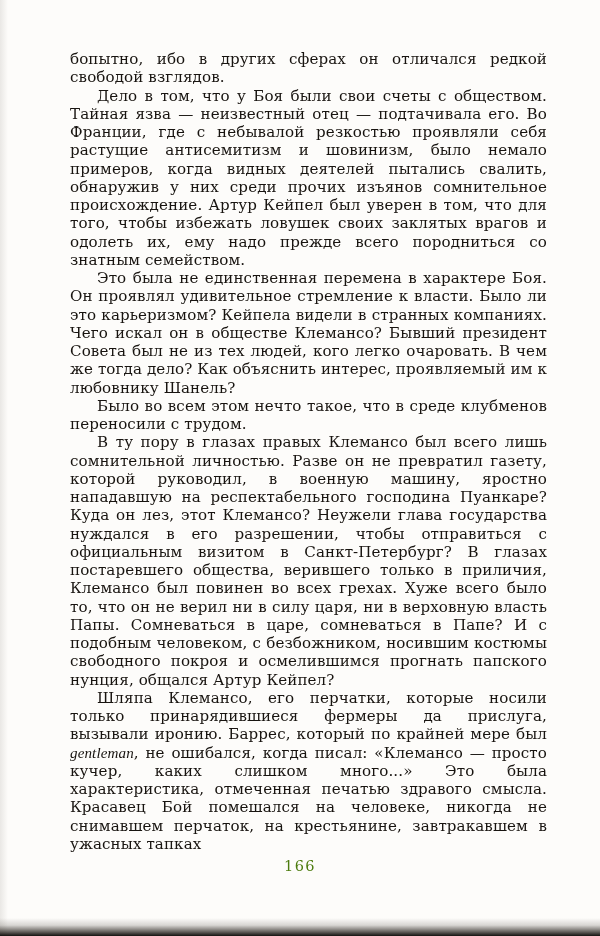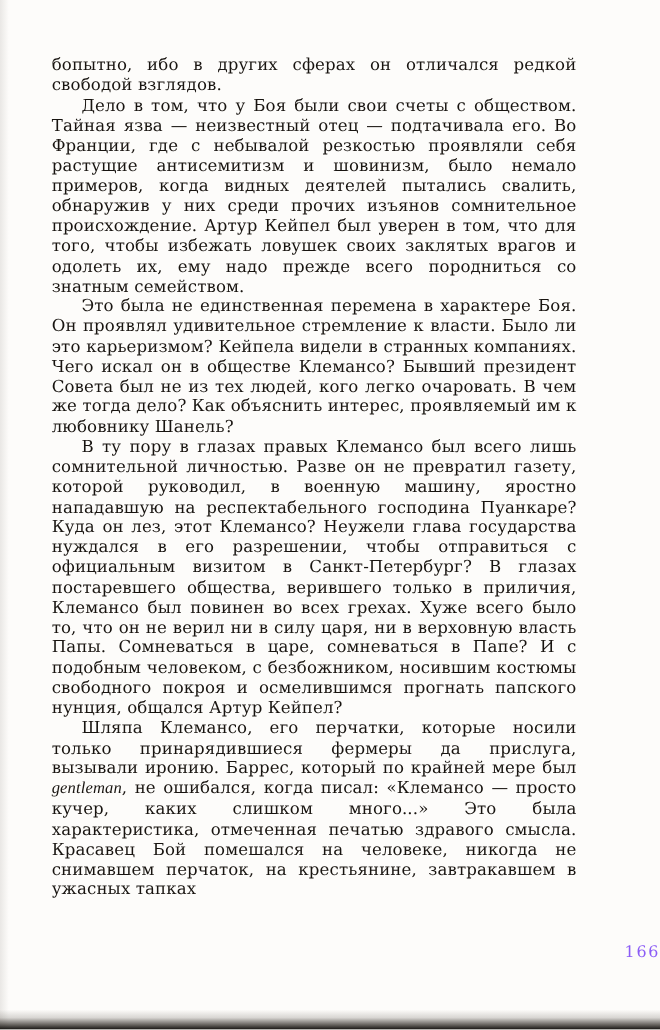--- a/index.html
+++ b/index.html
@@ -13,21 +13,21 @@
   .page {
     position: relative;
     width: 600px;
     height: 936px;
     background: #fdfcfa;
     font-family: "DejaVu Serif", "Liberation Serif", serif;
     color: #181410;
   }
   .text-block {
     position: absolute;
-    left: 47px;
+    left: 70px;
     top: 50px;
     width: 477px;
     text-align: justify;
     font-size: 15.1px;
     line-height: 18.25px;
     letter-spacing: 0.1px;
     hyphens: auto;
     -webkit-hyphens: auto;
   }
   .para {
@@ -40,24 +40,24 @@
   }
   .italic-word {
     font-style: italic;
     font-family: Liberation Serif, serif;
   }
   .page-number {
     position: absolute;
     top: 858px;
     left: 0;
     width: 100%;
-    text-align: right;
+    text-align: center;
     font-size: 14.5px;
     letter-spacing: 1.5px;
-    color: #8b5cf6;
+    color: #4d7c0f;
   }
   .scan-edge-bottom {
     position: absolute;
     bottom: 0;
     left: 0;
     width: 100%;
     height: 18px;
     background: linear-gradient(to bottom,
       rgba(45, 38, 30, 0) 0%,
       rgba(45, 38, 30, 0.18) 40%,
@@ -76,20 +76,21 @@
 </head>
 <body>
 
 <div class="page">
   <div class="scan-edge-left"></div>
 
   <div class="text-block">
     <p class="para continuation">бопытно, ибо в других сферах он отличался редкой свободой взглядов.</p>
     <p class="para">Дело в том, что у Боя были свои счеты с обществом. Тайная язва — неизвестный отец — подтачивала его. Во Франции, где с небывалой резкостью проявляли себя растущие антисемитизм и шовинизм, было немало примеров, когда видных деятелей пытались свалить, обнаружив у них среди прочих изъянов сомнительное происхождение. Артур Кейпел был уверен в том, что для того, чтобы избежать ловушек своих заклятых врагов и одолеть их, ему надо прежде всего породниться со знатным семейством.</p>
     <p class="para">Это была не единственная перемена в характере Боя. Он проявлял удивительное стремление к власти. Было ли это карьеризмом? Кейпела видели в странных компаниях. Чего искал он в обществе Клемансо? Бывший президент Совета был не из тех людей, кого легко очаровать. В чем же тогда дело? Как объяснить интерес, проявляемый им к любовнику Шанель?</p>
+    <p class="para">Было во всем этом нечто такое, что в среде клубменов переносили с трудом.</p>
     <p class="para">В ту пору в глазах правых Клемансо был всего лишь сомнительной личностью. Разве он не превратил газету, которой руководил, в военную машину, яростно нападавшую на респектабельного господина Пуанкаре? Куда он лез, этот Клемансо? Неужели глава государства нуждался в его разрешении, чтобы отправиться с официальным визитом в Санкт-Петербург? В глазах постаревшего общества, верившего только в приличия, Клемансо был повинен во всех грехах. Хуже всего было то, что он не верил ни в силу царя, ни в верховную власть Папы. Сомневаться в царе, сомневаться в Папе? И с подобным человеком, с безбожником, носившим костюмы свободного покроя и осмелившимся прогнать папского нунция, общался Артур Кейпел?</p>
     <p class="para"><span>Шляпа Клемансо, его перчатки, которые носили только принарядившиеся фермеры да прислуга, вызывали иронию. Баррес, который по крайней мере был </span><span class="italic-word">gentleman</span><span>, не ошибался, когда писал: «Клемансо — просто кучер, каких слишком много...» Это была характеристика, отмеченная печатью здравого смысла. Красавец Бой помешался на человеке, никогда не снимавшем перчаток, на крестьянине, завтракавшем в ужасных тапках</span></p>
   </div>
 
   <div class="page-number">166</div>
 
   <div class="scan-edge-bottom"></div>
 </div>
 
 </body></html>

